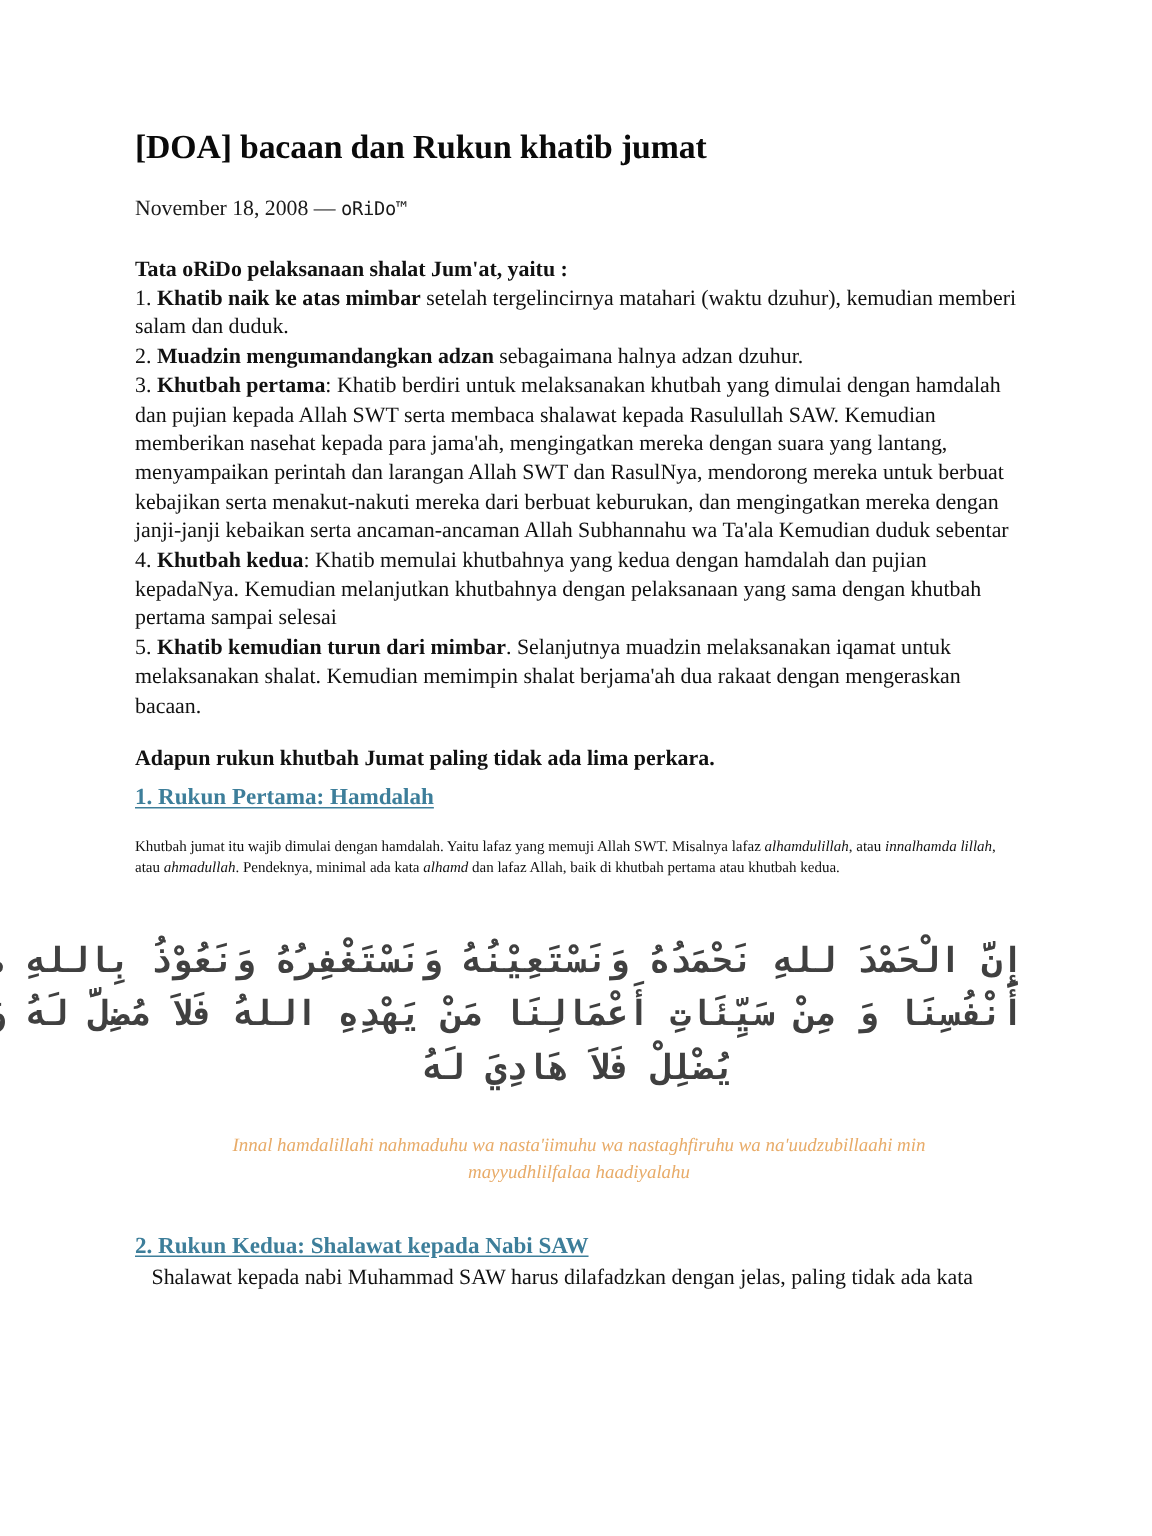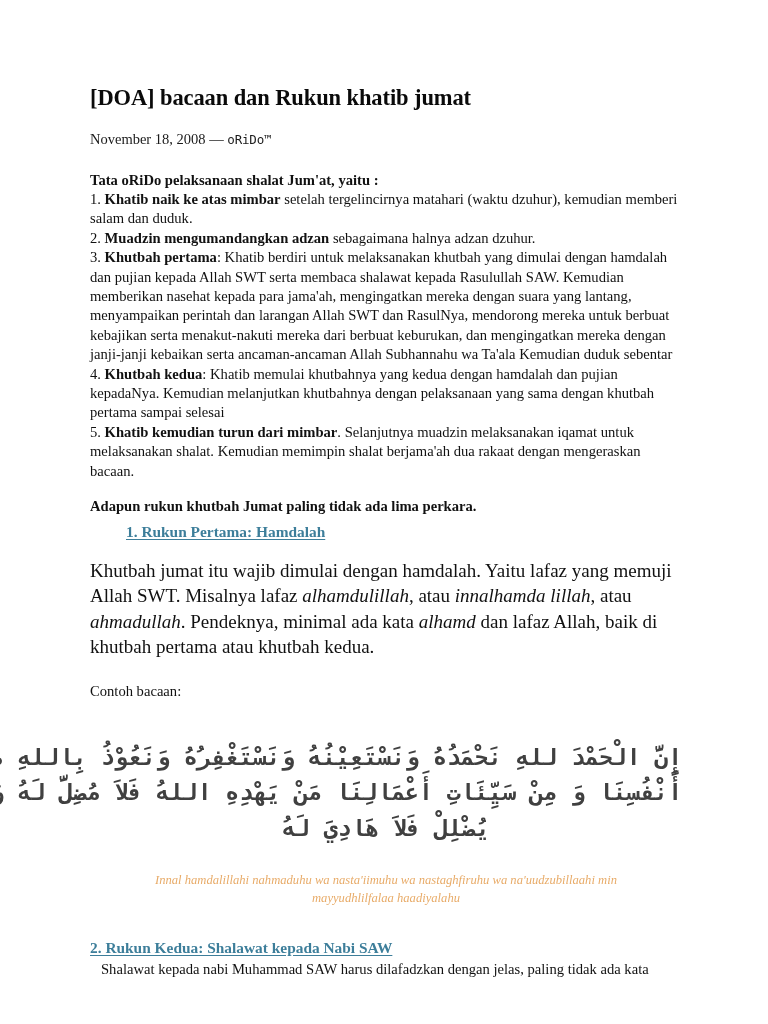--- a/index.html
+++ b/index.html
@@ -65,24 +65,24 @@
   .rukun-heading {
     margin: 3px 0 0 0;
     font-size: 15.4px;
     font-weight: bold;
     color: #3d7e9a;
     text-decoration: underline;
     text-underline-offset: 2px;
     line-height: 1.35;
     display: inline-block;
   }
-  .rukun-heading-wrap { margin-top: 3px; margin-left: 36px; }
+  .rukun-heading-wrap { margin-top: 3px; }
   .para {
     margin: 15px 0 0 0;
-    font-size: 19px;
+    font-size: 10px;
     line-height: 1.33;
   }
 
   .contoh {
     margin: 23px 0 0 0;
     font-size: 14.6px;
     line-height: 1.33;
   }
 
   .arabic-block {
@@ -143,21 +143,20 @@
   </div>
 
   <p class="adapun">Adapun rukun khutbah Jumat paling tidak ada lima perkara.</p>
 
   <div class="rukun-heading-wrap">
     <a class="rukun-heading" href="#" style="text-decoration:underline;color:#3d7e9a;">1. Rukun Pertama: Hamdalah</a>
   </div>
 
   <p class="para"><span>Khutbah jumat itu wajib dimulai dengan hamdalah. Yaitu lafaz yang memuji Allah SWT. Misalnya lafaz </span><i>alhamdulillah</i><span>, atau </span><i>innalhamda lillah</i><span>, atau </span><i>ahmadullah</i><span>. Pendeknya, minimal ada kata </span><i>alhamd</i><span> dan lafaz Allah, baik di khutbah pertama atau khutbah kedua.</span></p>
 
-  <p class="contoh">Contoh bacaan:</p>
 
   <div class="arabic-block">
     <div>إِنَّ الْحَمْدَ للهِ نَحْمَدُهُ وَنَسْتَعِيْنُهُ وَنَسْتَغْفِرُهُ وَنَعُوْذُ بِاللهِ مِنْ شُرُوْرِ</div>
     <div>أَنْفُسِنَا وَ مِنْ سَيِّئَاتِ أَعْمَالِنَا مَنْ يَهْدِهِ اللهُ فَلاَ مُضِلَّ لَهُ وَمَنْ</div>
     <div>يُضْلِلْ فَلاَ هَادِيَ لَهُ</div>
   </div>
 
   <div class="translit">
     <div>Innal hamdalillahi nahmaduhu wa nasta'iimuhu wa nastaghfiruhu wa na'uudzubillaahi min</div>
     <div>mayyudhlilfalaa haadiyalahu</div>

